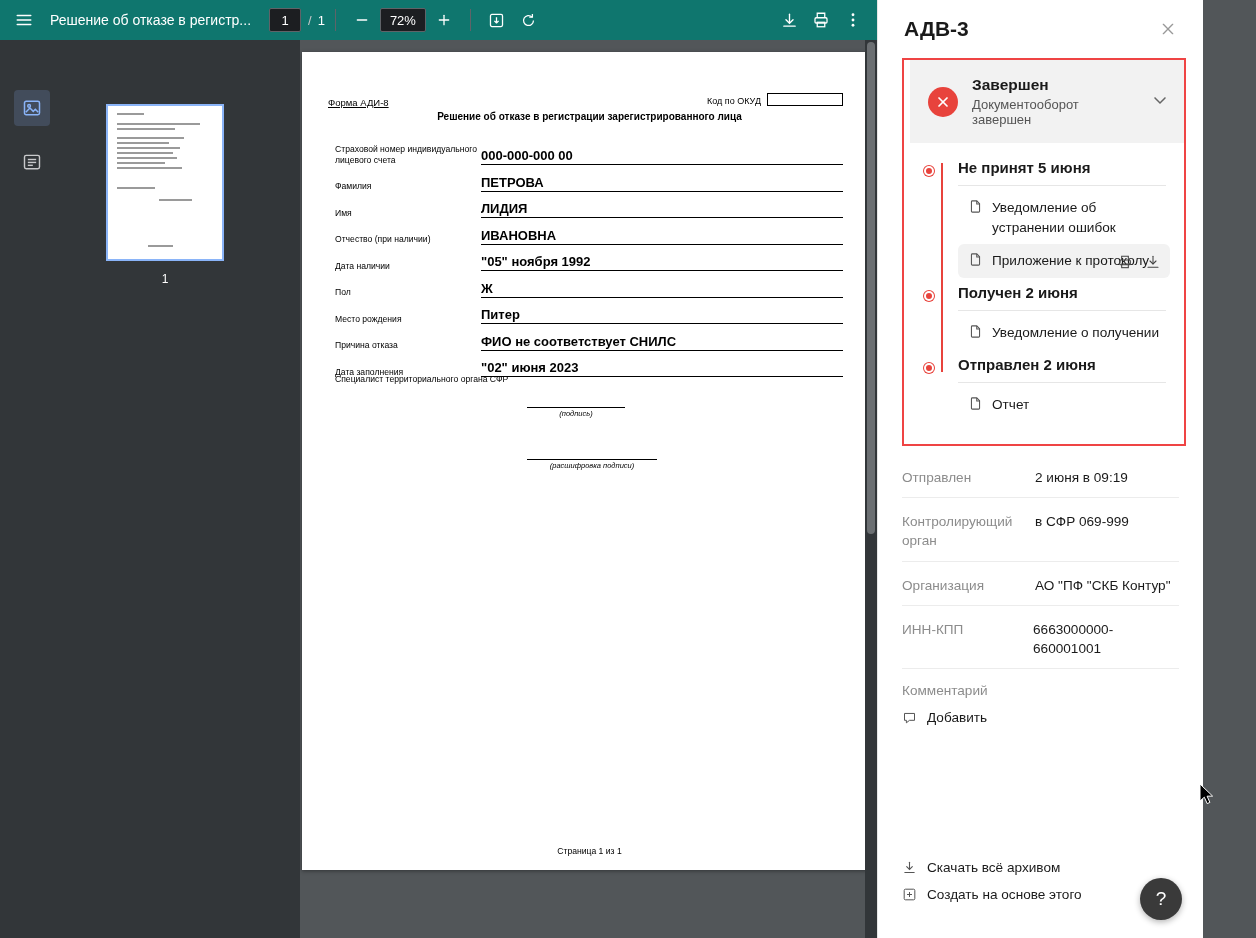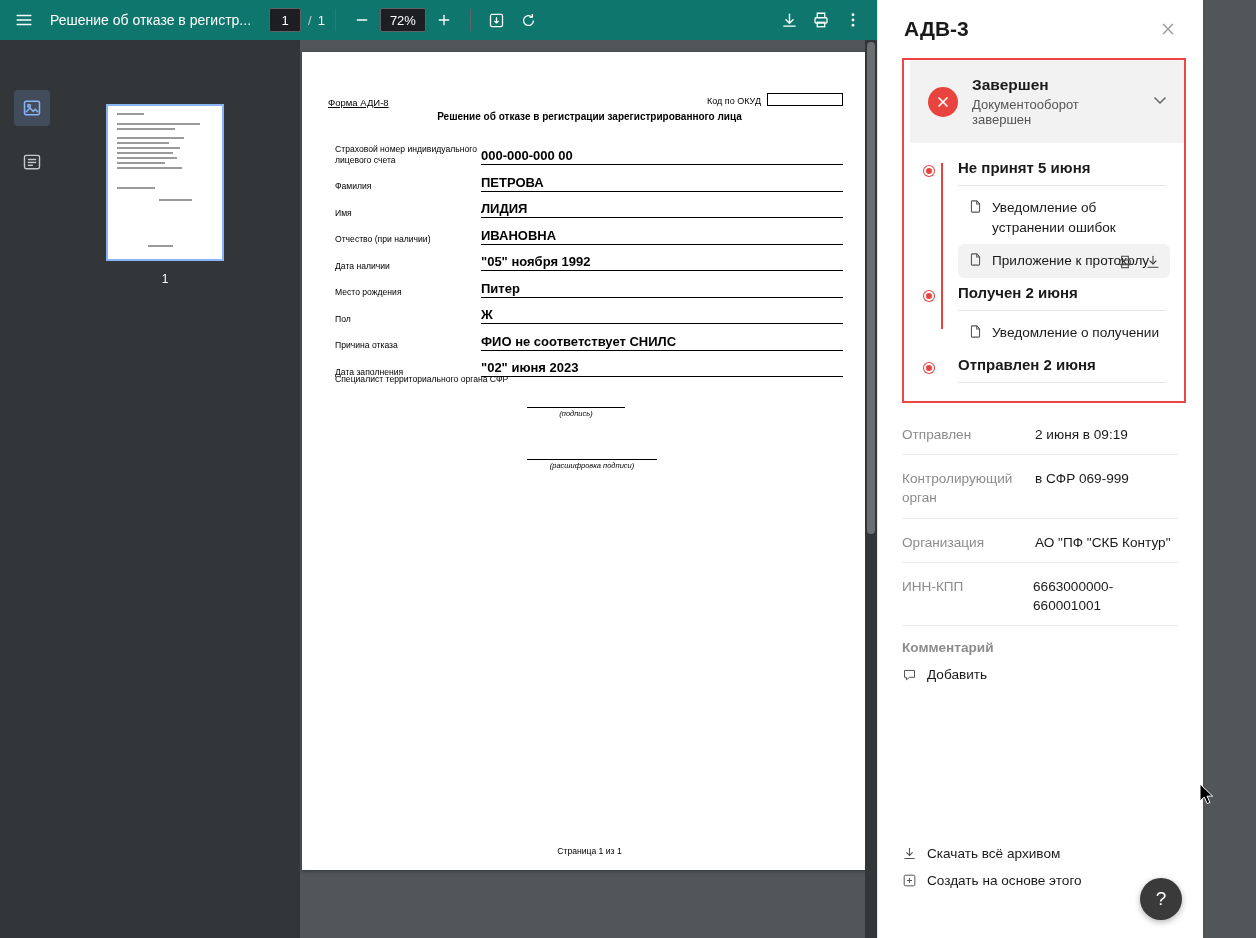--- a/index.html
+++ b/index.html
@@ -172,28 +172,28 @@
   .tl-item .txt { font-size: 13.6px; color: #1a1a1a; line-height: 1.45; max-width: 175px; }
   .tl-actions { position: absolute; right: 9px; top: 10px; display: flex; gap: 12px; color: #444; }
   .tl-actions span { cursor: pointer; }
 
   .meta { margin: 18px 24px 0 24px; }
   .meta-row { display: flex; padding: 4px 0 10px 0; }
   .meta-key { width: 133px; font-size: 13.6px; color: #8c8c8c; line-height: 1.4; }
   .meta-val { flex: 1 1 auto; font-size: 13.6px; color: #1a1a1a; line-height: 1.4; }
   .meta-sep { height: 1px; background: #ececec; margin: 0 24px; }
 
-  .comment-title { margin: 14px 24px 0 24px; font-size: 13.6px; color: #8c8c8c; font-weight: bold; }
+  .comment-title { margin: 14px 24px 0 24px; font-size: 13.6px; color: #8c8c8c; }
   .link-row {
     display: flex; align-items: center; gap: 10px; margin: 12px 24px 0 24px;
     font-size: 13.6px; color: #1a1a1a; cursor: pointer;
   }
   .link-row .ico { color: #555; display: flex; }
 
-  .bottom-links { position: absolute; left: 0; right: 0; bottom: 50px; }
+  .bottom-links { position: absolute; left: 0; right: 0; bottom: 36px; }
   .help-fab {
     position: absolute; right: 21px; bottom: 18px; width: 42px; height: 42px; border-radius: 50%;
     background: #3a3a3a; color: #fff; display: flex; align-items: center; justify-content: center;
     font-size: 19px; cursor: pointer; box-shadow: 0 2px 6px rgba(0,0,0,0.3);
   }
   .cursor { position: absolute; left: 1200px; top: 784px; z-index: 50; }
 </style>
 </head>
 <body>
 
@@ -341,26 +341,26 @@
             </div>
             <div class="f-row">
               <div class="f-label">Отчество (при наличии)</div>
               <div class="f-val">ИВАНОВНА</div>
             </div>
             <div class="f-row">
               <div class="f-label">Дата наличии</div>
               <div class="f-val">"05" ноября 1992</div>
             </div>
             <div class="f-row">
+              <div class="f-label">Пол</div>
+              <div class="f-val">Ж</div>
+            </div>
+            <div class="f-row">
               <div class="f-label">Место рождения</div>
               <div class="f-val">Питер</div>
-            </div>
-            <div class="f-row">
-              <div class="f-label">Пол</div>
-              <div class="f-val">Ж</div>
             </div>
             <div class="f-row">
               <div class="f-label">Причина отказа</div>
               <div class="f-val">ФИО не соответствует СНИЛС</div>
             </div>
             <div class="f-row">
               <div class="f-label">Дата заполнения</div>
               <div class="f-val">"02" июня 2023</div>
             </div>
           </div>
@@ -476,20 +476,31 @@
                   </svg>
               </span>
               <span class="txt">Уведомление о получении</span>
             </div>
           </div>
         </div>
 
         <div class="tl-group">
           <div class="tl-dot"></div>
           <div class="tl-head">Отправлен 2 июня</div>
+          <div class="tl-items">
+            <div class="tl-item">
+              <span class="doc-ico">
+                <svg width="15" height="15" viewBox="0 0 24 24" fill="none" stroke="currentColor" stroke-width="1.7">
+                    <path d="M14 3H7a1.5 1.5 0 0 0-1.5 1.5v15A1.5 1.5 0 0 0 7 21h10a1.5 1.5 0 0 0 1.5-1.5V7.5z"></path>
+                    <polyline points="14,3 14,8 19,8"></polyline>
+                  </svg>
+              </span>
+              <span class="txt">Отчет</span>
+            </div>
+          </div>
         </div>
       </div>
     </div>
 
     <div class="meta">
       <div class="meta-row">
         <div class="meta-key">Отправлен</div>
         <div class="meta-val">2 июня в 09:19</div>
       </div>
     </div>

